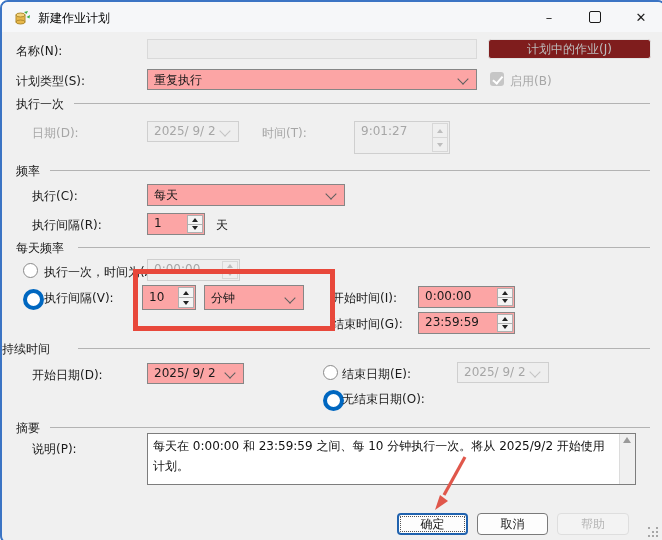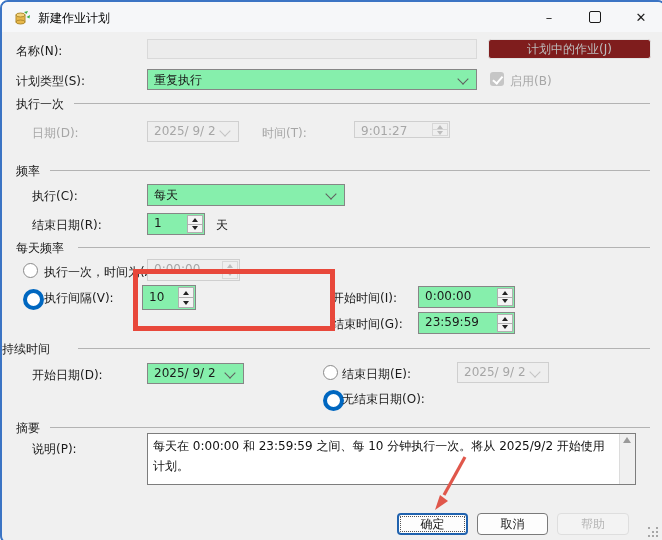--- a/index.html
+++ b/index.html
@@ -10,21 +10,21 @@
   #titlebar{position:absolute;left:0;top:0;width:100%;height:30px;background:#f6f7f9;}
   #title-text{position:absolute;left:36px;top:8px;color:#000;}
   .capbtn{position:absolute;top:0;width:46px;height:30px;display:flex;align-items:center;justify-content:center;color:#1a1a1a;font-size:13px;}
   .maxsq{width:10px;height:10px;border:1.2px solid #1a1a1a;border-radius:2px;display:block;}
   
   .lbl{position:absolute;white-space:nowrap;text-align:center;}
   .dis-t{color:#a6a6a6;}
   .glabel{position:absolute;white-space:nowrap;color:#1a1a1a;}
   .gline{position:absolute;height:1px;background:#b3b3b3;}
   
-  .box{position:absolute;box-sizing:border-box;background:#86efac;border:1px solid #868686;}
+  .box{position:absolute;box-sizing:border-box;background:#fca5a5;border:1px solid #868686;}
   .box.dis{background:#eeeeee;border-color:#cfcfcf;color:#a6a6a6;}
   .box .val{position:absolute;left:6px;top:2px;white-space:nowrap;}
   .chev{position:absolute;right:9px;top:5px;width:7px;height:7px;border-left:1.4px solid #5f5f5f;border-bottom:1.4px solid #5f5f5f;transform:rotate(-45deg);}
   .dis .chev{border-color:#c4c4c4;}
   
   .spinbtns{position:absolute;right:1px;top:1px;bottom:1px;width:16px;display:flex;flex-direction:column;}
   .sb{flex:1;border:1px solid #b0b0b0;background:#f4f4f4;display:flex;align-items:center;justify-content:center;}
   .sb.up{border-bottom-width:0;}
   .tri-up{width:0;height:0;border-left:3.5px solid transparent;border-right:3.5px solid transparent;border-bottom:4.5px solid #222;}
   .tri-dn{width:0;height:0;border-left:3.5px solid transparent;border-right:3.5px solid transparent;border-top:4.5px solid #222;}
@@ -93,40 +93,40 @@
   <span class="lbl dis-t" style="left:508px;top:71px">启用(B)</span>
 
   <span class="glabel dis-t" style="left:14px;top:94px">执行一次</span>
   <div class="gline" style="left:72px;top:101px;width:576px"></div>
   <span class="lbl dis-t" style="left:30px;top:123px">日期(D):</span>
   <div class="box dis" style="left:145px;top:119px;width:92px;height:21px">
     <span class="val">2025/ 9/ 2</span>
     <span class="chev"></span>
   </div>
   <span class="lbl dis-t" style="left:260px;top:123px">时间(T):</span>
-  <div class="box dis" style="left:352px;top:119px;width:96px;height:17px">
+  <div class="box dis" style="left:352px;top:119px;width:96px;height:33px">
     <span class="val">9:01:27</span>
     <span class="spinbtns">
         <span class="sb up">
           <i class="tri-up"></i>
         </span>
         <span class="sb">
           <i class="tri-dn"></i>
         </span>
       </span>
   </div>
 
   <span class="glabel" style="left:14px;top:161px">频率</span>
   <div class="gline" style="left:48px;top:168px;width:600px"></div>
   <span class="lbl" style="left:30px;top:186px">执行(C):</span>
   <div class="box" style="left:145px;top:182px;width:198px;height:22px">
     <span class="val">每天</span>
     <span class="chev"></span>
   </div>
-  <span class="lbl" style="left:30px;top:215px">结束日期(R):</span>
+  <span class="lbl" style="left:30px;top:215px">执行间隔(R):</span>
   <div class="box" style="left:145px;top:211px;width:58px;height:22px">
     <span class="val">1</span>
     <span class="spinbtns">
         <span class="sb up">
           <i class="tri-up"></i>
         </span>
         <span class="sb">
           <i class="tri-dn"></i>
         </span>
       </span>
@@ -155,20 +155,24 @@
   <div class="box" style="left:140px;top:283px;width:54px;height:25px">
     <span class="val" style="top:4px">10</span>
     <span class="spinbtns">
         <span class="sb up">
           <i class="tri-up"></i>
         </span>
         <span class="sb">
           <i class="tri-dn"></i>
         </span>
       </span>
+  </div>
+  <div class="box" style="left:202px;top:283px;width:100px;height:25px">
+    <span class="val" style="top:4px">分钟</span>
+    <span class="chev" style="top:8px"></span>
   </div>
 
   <span class="lbl" style="left:330px;top:288px">开始时间(I):</span>
   <div class="box" style="left:416px;top:284px;width:97px;height:22px">
     <span class="val">0:00:00</span>
     <span class="spinbtns">
         <span class="sb up">
           <i class="tri-up"></i>
         </span>
         <span class="sb">

